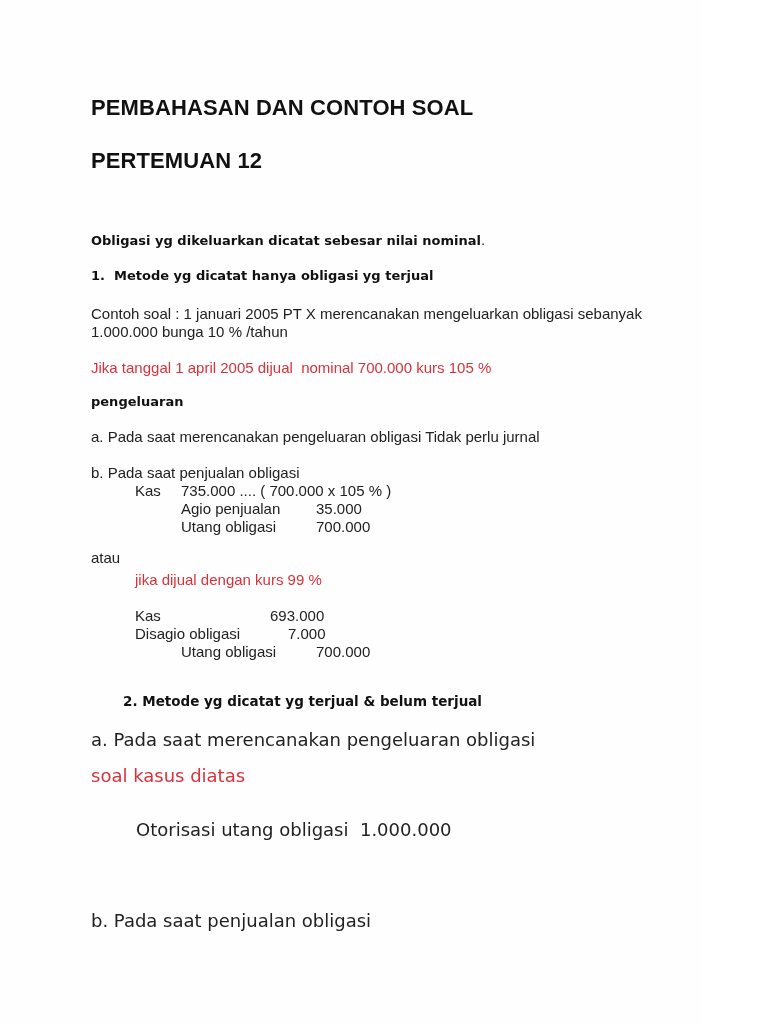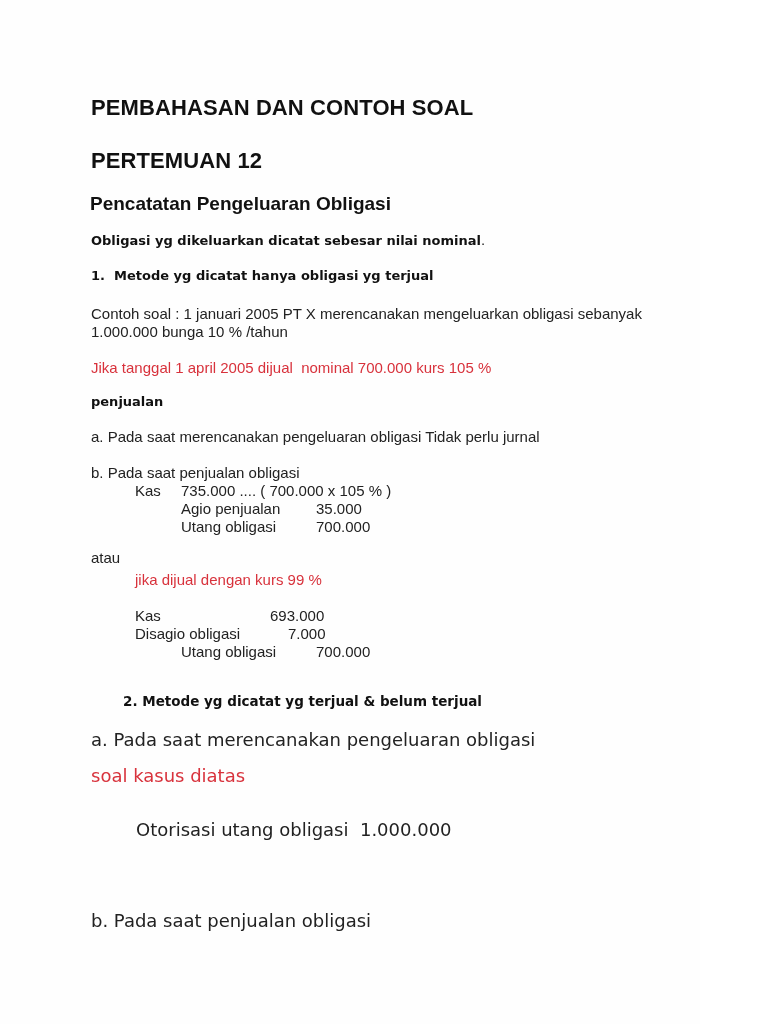--- a/index.html
+++ b/index.html
@@ -15,32 +15,31 @@
     .dv14 { font-size: 18px; color: #222; }
     .red { color: #d8323c; }
   </style>
 </head>
 <body>
 
 <div class="page">
 
   <div class="t arial h1" style="left:91px; top:97px;">PEMBAHASAN DAN CONTOH SOAL</div>
   <div class="t arial h1" style="left:91px; top:150px;">PERTEMUAN 12</div>
-  <div class="t arial h2" style="left:90px; top:194px;">Pencatatan Pengeluaran Obligasi</div>
 
   <div class="t dejavu bold13" style="left:91px; top:234px;"><span>Obligasi yg dikeluarkan dicatat sebesar nilai nominal</span><span style="font-weight:normal;">.</span></div>
 
   <div class="t dejavu bold13" style="left:91px; top:269px;">1.  Metode yg dicatat hanya obligasi yg terjual</div>
 
   <div class="t arial body14" style="left:91px; top:306px;">Contoh soal : 1 januari 2005 PT X merencanakan mengeluarkan obligasi sebanyak</div>
   <div class="t arial body14" style="left:91px; top:324px;">1.000.000 bunga 10 % /tahun</div>
 
   <div class="t arial body14 red" style="left:91px; top:360px;">Jika tanggal 1 april 2005 dijual  nominal 700.000 kurs 105 %</div>
 
-  <div class="t dejavu bold13" style="left:91px; top:395px;">penjualan</div>
+  <div class="t dejavu bold13" style="left:91px; top:395px;">pengeluaran</div>
 
   <div class="t arial body14" style="left:91px; top:429px;">a. Pada saat merencanakan pengeluaran obligasi Tidak perlu jurnal</div>
 
   <div class="t arial body14" style="left:91px; top:465px;">b. Pada saat penjualan obligasi</div>
 
   <div class="t arial body14" style="left:135px; top:483px;">Kas</div>
   <div class="t arial body14" style="left:181px; top:483px;">735.000 .... ( 700.000 x 105 % )</div>
 
   <div class="t arial body14" style="left:181px; top:501px;">Agio penjualan</div>
   <div class="t arial body14" style="left:316px; top:501px;text-align:center;">35.000</div>

